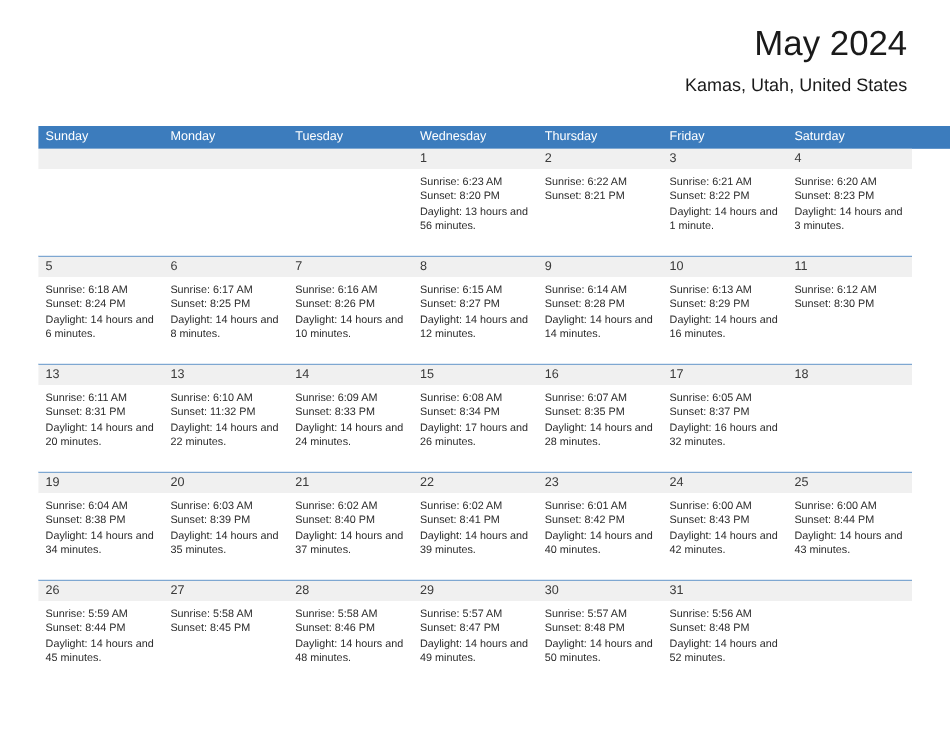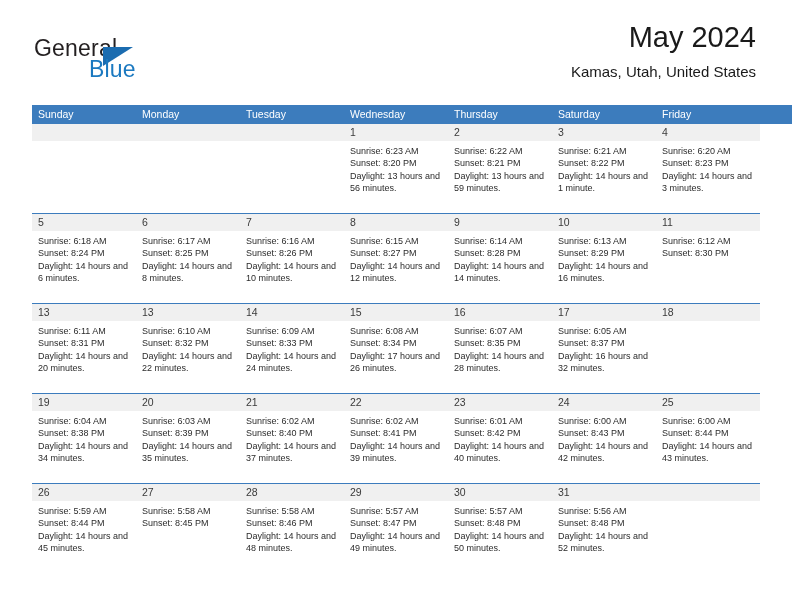--- a/index.html
+++ b/index.html
@@ -160,43 +160,38 @@
   }
   .empty-cell { }
 </style>
 </head>
 <body>
 
 <div class="page">
 
   <div class="header">
 
-    <div class="logo">
-      <span class="logo-general">General</span>
-      <span class="logo-triangle"></span>
-      <span class="logo-blue">Blue</span>
-    </div>
 
     <div class="title-block">
       <div class="cal-title">May 2024</div>
       <div class="cal-subtitle">Kamas, Utah, United States</div>
     </div>
 
   </div>
 
   <div class="calendar">
 
     <div class="weekday-row">
       <div class="weekday-cell">Sunday</div>
       <div class="weekday-cell">Monday</div>
       <div class="weekday-cell">Tuesday</div>
       <div class="weekday-cell">Wednesday</div>
       <div class="weekday-cell">Thursday</div>
+      <div class="weekday-cell">Friday</div>
       <div class="weekday-cell">Saturday</div>
-      <div class="weekday-cell">Friday</div>
     </div>
 
     <div id="weeks-container">
         <div class="week-row">
           <div class="daynum-band">
             <div class="daynum-cell"></div>
             <div class="daynum-cell"></div>
             <div class="daynum-cell"></div>
             <div class="daynum-cell">1</div>
             <div class="daynum-cell">2</div>
@@ -208,21 +203,20 @@
             <div class="detail-cell empty-cell"></div>
             <div class="detail-cell empty-cell"></div>
             <div class="detail-cell">
               <div class="detail-line">Sunrise: 6:23 AM</div>
               <div class="detail-line">Sunset: 8:20 PM</div>
               <div class="detail-daylight">Daylight: 13 hours and 56 minutes.</div>
             </div>
             <div class="detail-cell">
               <div class="detail-line">Sunrise: 6:22 AM</div>
               <div class="detail-line">Sunset: 8:21 PM</div>
-              <div class="detail-daylight">Daylight: 13 hours and 59 minutes.</div>
             </div>
             <div class="detail-cell">
               <div class="detail-line">Sunrise: 6:21 AM</div>
               <div class="detail-line">Sunset: 8:22 PM</div>
               <div class="detail-daylight">Daylight: 14 hours and 1 minute.</div>
             </div>
             <div class="detail-cell">
               <div class="detail-line">Sunrise: 6:20 AM</div>
               <div class="detail-line">Sunset: 8:23 PM</div>
               <div class="detail-daylight">Daylight: 14 hours and 3 minutes.</div>
@@ -287,21 +281,21 @@
             <div class="daynum-cell">18</div>
           </div>
           <div class="detail-band">
             <div class="detail-cell">
               <div class="detail-line">Sunrise: 6:11 AM</div>
               <div class="detail-line">Sunset: 8:31 PM</div>
               <div class="detail-daylight">Daylight: 14 hours and 20 minutes.</div>
             </div>
             <div class="detail-cell">
               <div class="detail-line">Sunrise: 6:10 AM</div>
-              <div class="detail-line">Sunset: 8:32 PM</div>
+              <div class="detail-line">Sunset: 11:32 PM</div>
               <div class="detail-daylight">Daylight: 14 hours and 22 minutes.</div>
             </div>
             <div class="detail-cell">
               <div class="detail-line">Sunrise: 6:09 AM</div>
               <div class="detail-line">Sunset: 8:33 PM</div>
               <div class="detail-daylight">Daylight: 14 hours and 24 minutes.</div>
             </div>
             <div class="detail-cell">
               <div class="detail-line">Sunrise: 6:08 AM</div>
               <div class="detail-line">Sunset: 8:34 PM</div>

